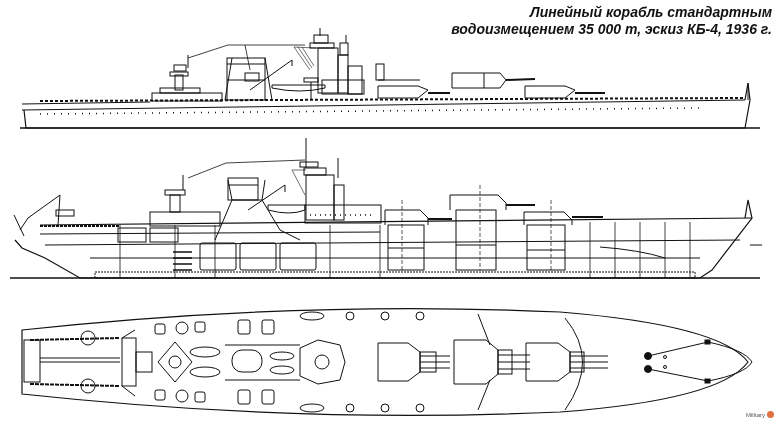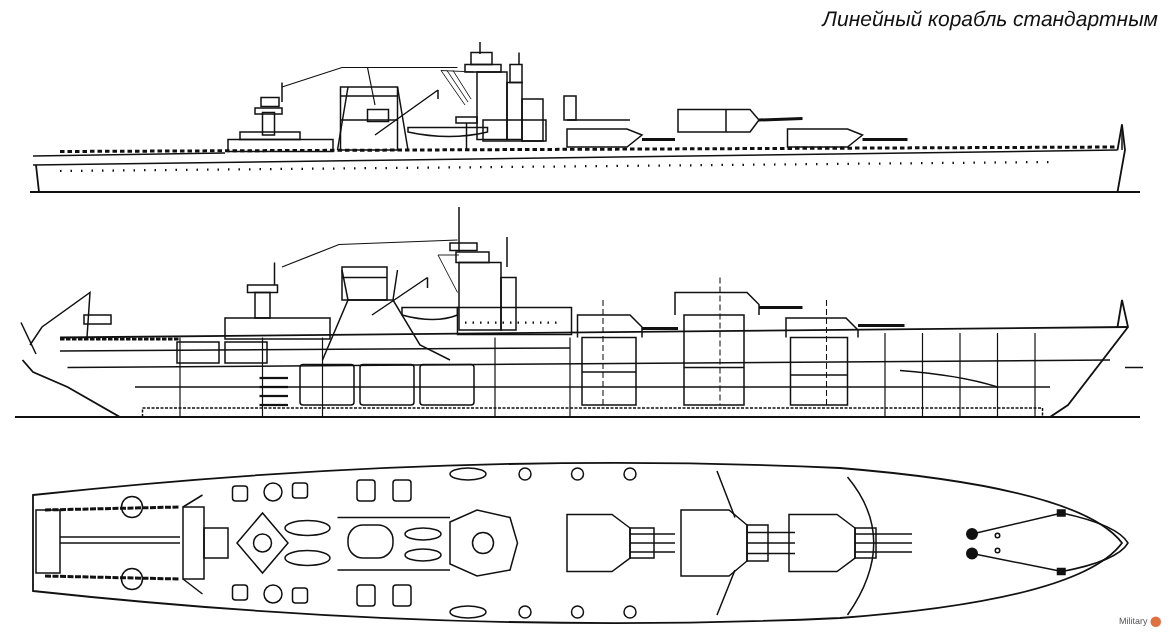--- a/index.html
+++ b/index.html
@@ -1,27 +1,28 @@
 <!DOCTYPE html>
 <html><head>
 <meta charset="utf-8">
 <style>
   html, body { margin: 0; padding: 0; background: #ffffff; }
   body { width: 780px; height: 424px; position: relative; overflow: hidden; font-family: "Liberation Sans", sans-serif; }
-  .title-block { position: absolute; right: 8px; top: 4px; text-align: right; font-weight: normal; font-style: italic; font-size: 14px; line-height: 17px; color: #111; }
+  .title-block { position: absolute; right: 8px; top: 4px; text-align: right; font-weight: bold; font-style: italic; font-size: 14px; line-height: 17px; color: #111; }
   .title-line { display: block; white-space: nowrap; }
   svg.drawing { position: absolute; left: 0; top: 0; }
   .watermark { position: absolute; right: 6px; bottom: 6px; font-size: 6px; color: #555; display: flex; align-items: center; gap: 2px; }
   .wm-dot { width: 7px; height: 7px; border-radius: 50%; background: #e07040; display: inline-block; }
 </style>
 </head>
 <body>
 
 <div class="title-block">
   <span class="title-line">Линейный корабль стандартным</span>
+  <span class="title-line">водоизмещением 35 000 т, эскиз КБ-4, 1936 г.</span>
 </div>
 
 <svg class="drawing" width="780" height="424" viewBox="0 0 780 424" xmlns="http://www.w3.org/2000/svg" stroke="#111" fill="none" stroke-width="1">
 
   <g>
 
     <line x1="20" y1="128" x2="760" y2="128" stroke-width="1.4"></line>
 
     <path d="M24 110 L26 128 L745 128 L750 100 L748 83 L745 100" stroke-width="1.2"></path>
     <line x1="22" y1="110" x2="745" y2="100"></line>

